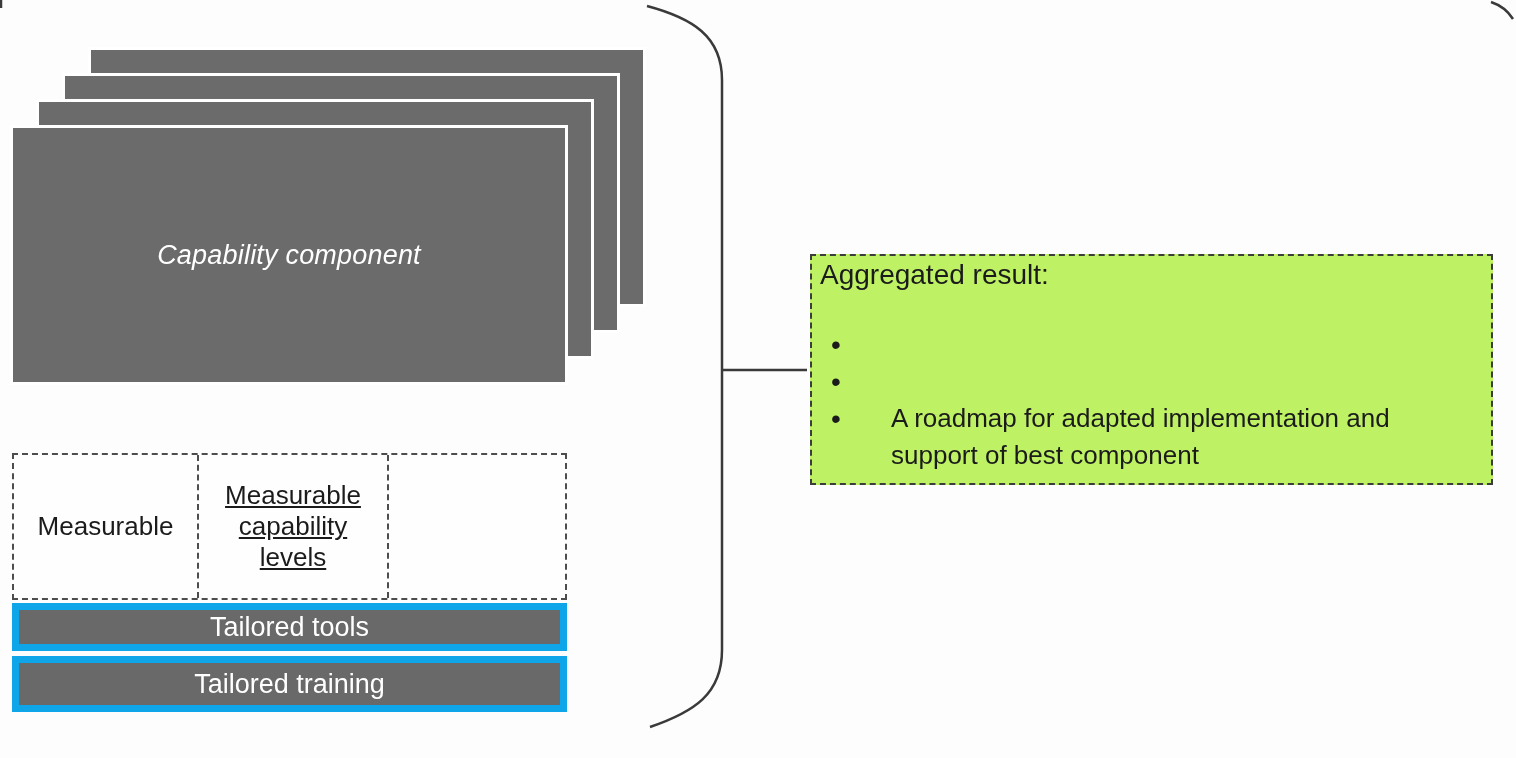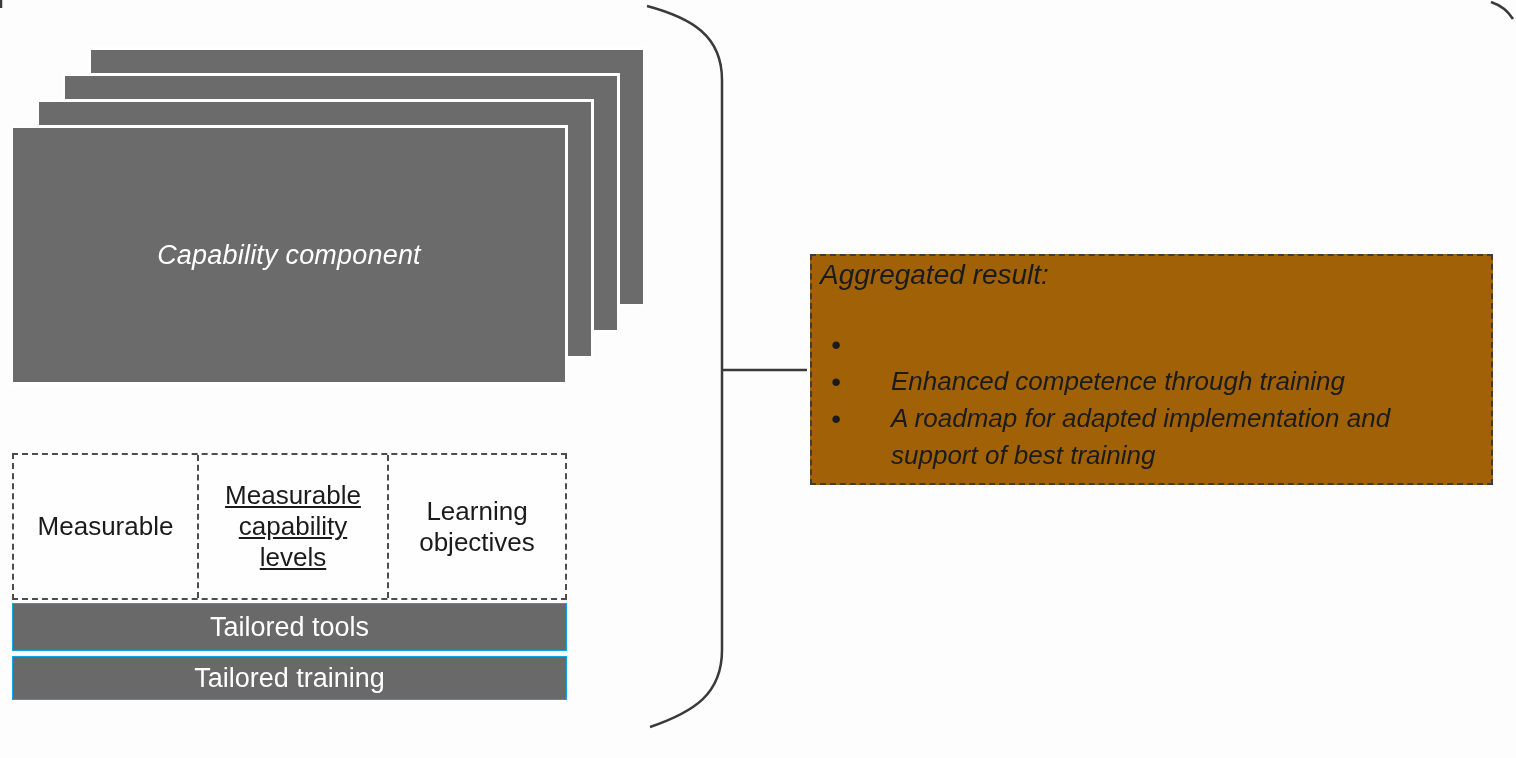--- a/index.html
+++ b/index.html
@@ -58,48 +58,47 @@
   .dash-cell.w2 { width: 192px; border-left: 2px dashed #4d4d4d; border-right: 2px dashed #4d4d4d; text-decoration: underline; }
   .dash-cell.w3 { flex: 1; }
 
   
   .bar {
     position: absolute;
     left: 12px;
     width: 555px;
     box-sizing: border-box;
     background: #696969;
-    border: 1px solid #0ea5e9;
+    border: 7px solid #0ea5e9;
     color: #ffffff;
     font-size: 27px;
     display:flex; align-items:center; justify-content:center;
     z-index: 5;
   }
   .bar.b1 { top: 603px; height: 48px; }
-  .bar.b2 { top: 656px; height: 44px; }
+  .bar.b2 { top: 656px; height: 56px; }
 
   
   #brace-svg {
     position:absolute; left:0; top:0;
     width:1516px; height:758px;
     z-index: 6;
     pointer-events: none;
   }
 
   
   .result-box {
     position: absolute;
     left: 810px; top: 254px;
     width: 683px; height: 231px;
     box-sizing: border-box;
     border: 2px dashed #3c3c3c;
-    background: #a16207;
+    background: #bef264;
     padding: 2px 8px;
     z-index: 5;
-    font-style: italic;
   }
   .result-title {
     font-size: 28px;
     line-height: 1.2;
   }
   .result-bullets {
     margin-top: 34px;
   }
   .bullet-row {
     display: flex;
@@ -129,43 +128,41 @@
     <div class="card c3"></div>
     <div class="card c2"></div>
     <div class="card c1">
       <span class="card-label">Capability component</span>
     </div>
   </div>
 
   <div class="dash-row">
     <div class="dash-cell w1">Measurable</div>
     <div class="dash-cell w2">Measurable capability levels</div>
-    <div class="dash-cell w3">Learning objectives</div>
   </div>
 
   <div class="bar b1">Tailored tools</div>
   <div class="bar b2">Tailored training</div>
 
   <svg id="brace-svg" viewBox="0 0 1516 758" xmlns="http://www.w3.org/2000/svg">
     <path d="M 647 6 C 692 18 722 36 722 80 L 722 650 C 722 694 694 712 650 727" fill="none" stroke="#3a3a3a" stroke-width="2.5"></path>
     <path d="M 722 370 L 807 370" fill="none" stroke="#3a3a3a" stroke-width="2.5"></path>
     <path d="M 1491 2 C 1500 5 1508 11 1513 19" fill="none" stroke="#3a3a3a" stroke-width="2.5"></path>
     <path d="M 1 0 L 1 8" fill="none" stroke="#3a3a3a" stroke-width="2.5"></path>
   </svg>
 
   <div class="result-box">
     <div class="result-title">Aggregated result:</div>
     <div class="result-bullets">
       <div class="bullet-row">
         <span class="bullet-dot">•</span>
       </div>
       <div class="bullet-row">
         <span class="bullet-dot">•</span>
-        <span class="bullet-text">Enhanced competence through training</span>
       </div>
       <div class="bullet-row">
         <span class="bullet-dot">•</span>
-        <span class="bullet-text">A roadmap for adapted implementation and support of best training</span>
+        <span class="bullet-text">A roadmap for adapted implementation and support of best component</span>
       </div>
     </div>
   </div>
 
 </div>
 
 </body></html>

